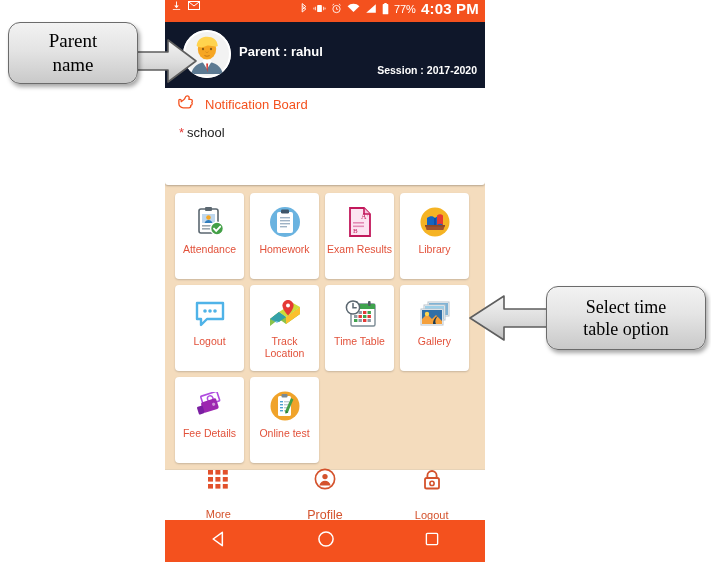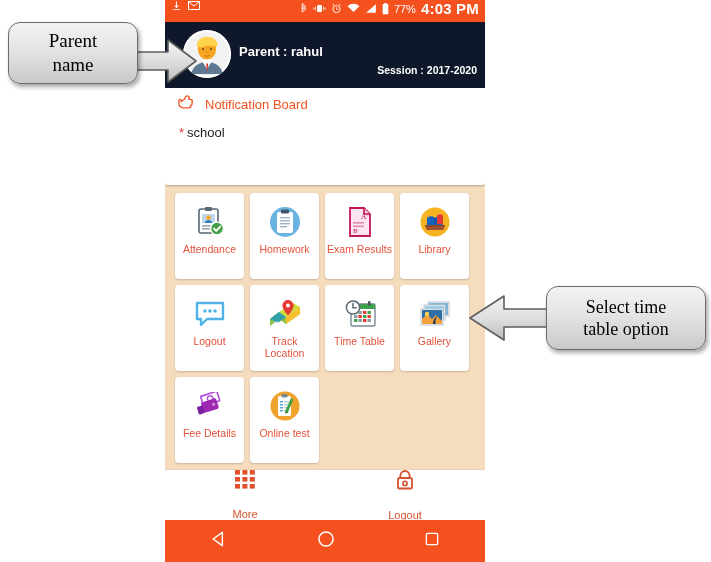--- a/index.html
+++ b/index.html
@@ -390,20 +390,30 @@
               <rect x="7.4" y="7" width="5" height="4.6"></rect>
               <rect x="14.8" y="7" width="5" height="4.6"></rect>
             <rect x="0" y="14" width="5" height="4.6"></rect>
               <rect x="7.4" y="14" width="5" height="4.6"></rect>
               <rect x="14.8" y="14" width="5" height="4.6"></rect>
           </g>
         </svg>
       </span>
       <span class="nlbl">More</span>
     </div>
+    <div class="navitem center">
+      <span>
+        <svg width="22" height="22" viewBox="0 0 24 24">
+          <circle cx="12" cy="12" r="10.5" fill="none" stroke="#d4522c" stroke-width="1.8"></circle>
+          <circle cx="12" cy="9.4" r="2.9" fill="#d4522c"></circle>
+          <path d="M5.8 19c.8-3.4 3.2-5.2 6.2-5.2s5.4 1.8 6.2 5.2z" fill="#d4522c"></path>
+        </svg>
+      </span>
+      <span class="nlbl">Profile</span>
+    </div>
     <div class="navitem">
       <span>
         <svg width="20" height="22" viewBox="0 0 20 22">
           <path d="M5.4 9V6.6a4.6 4.6 0 019.2 0V9" fill="none" stroke="#d4522c" stroke-width="1.8"></path>
           <rect x="3" y="9" width="14" height="10.5" rx="1.6" fill="none" stroke="#d4522c" stroke-width="1.8"></rect>
           <circle cx="10" cy="14.4" r="2.1" fill="none" stroke="#d4522c" stroke-width="1.6"></circle>
         </svg>
       </span>
       <span class="nlbl">Logout</span>
     </div>

